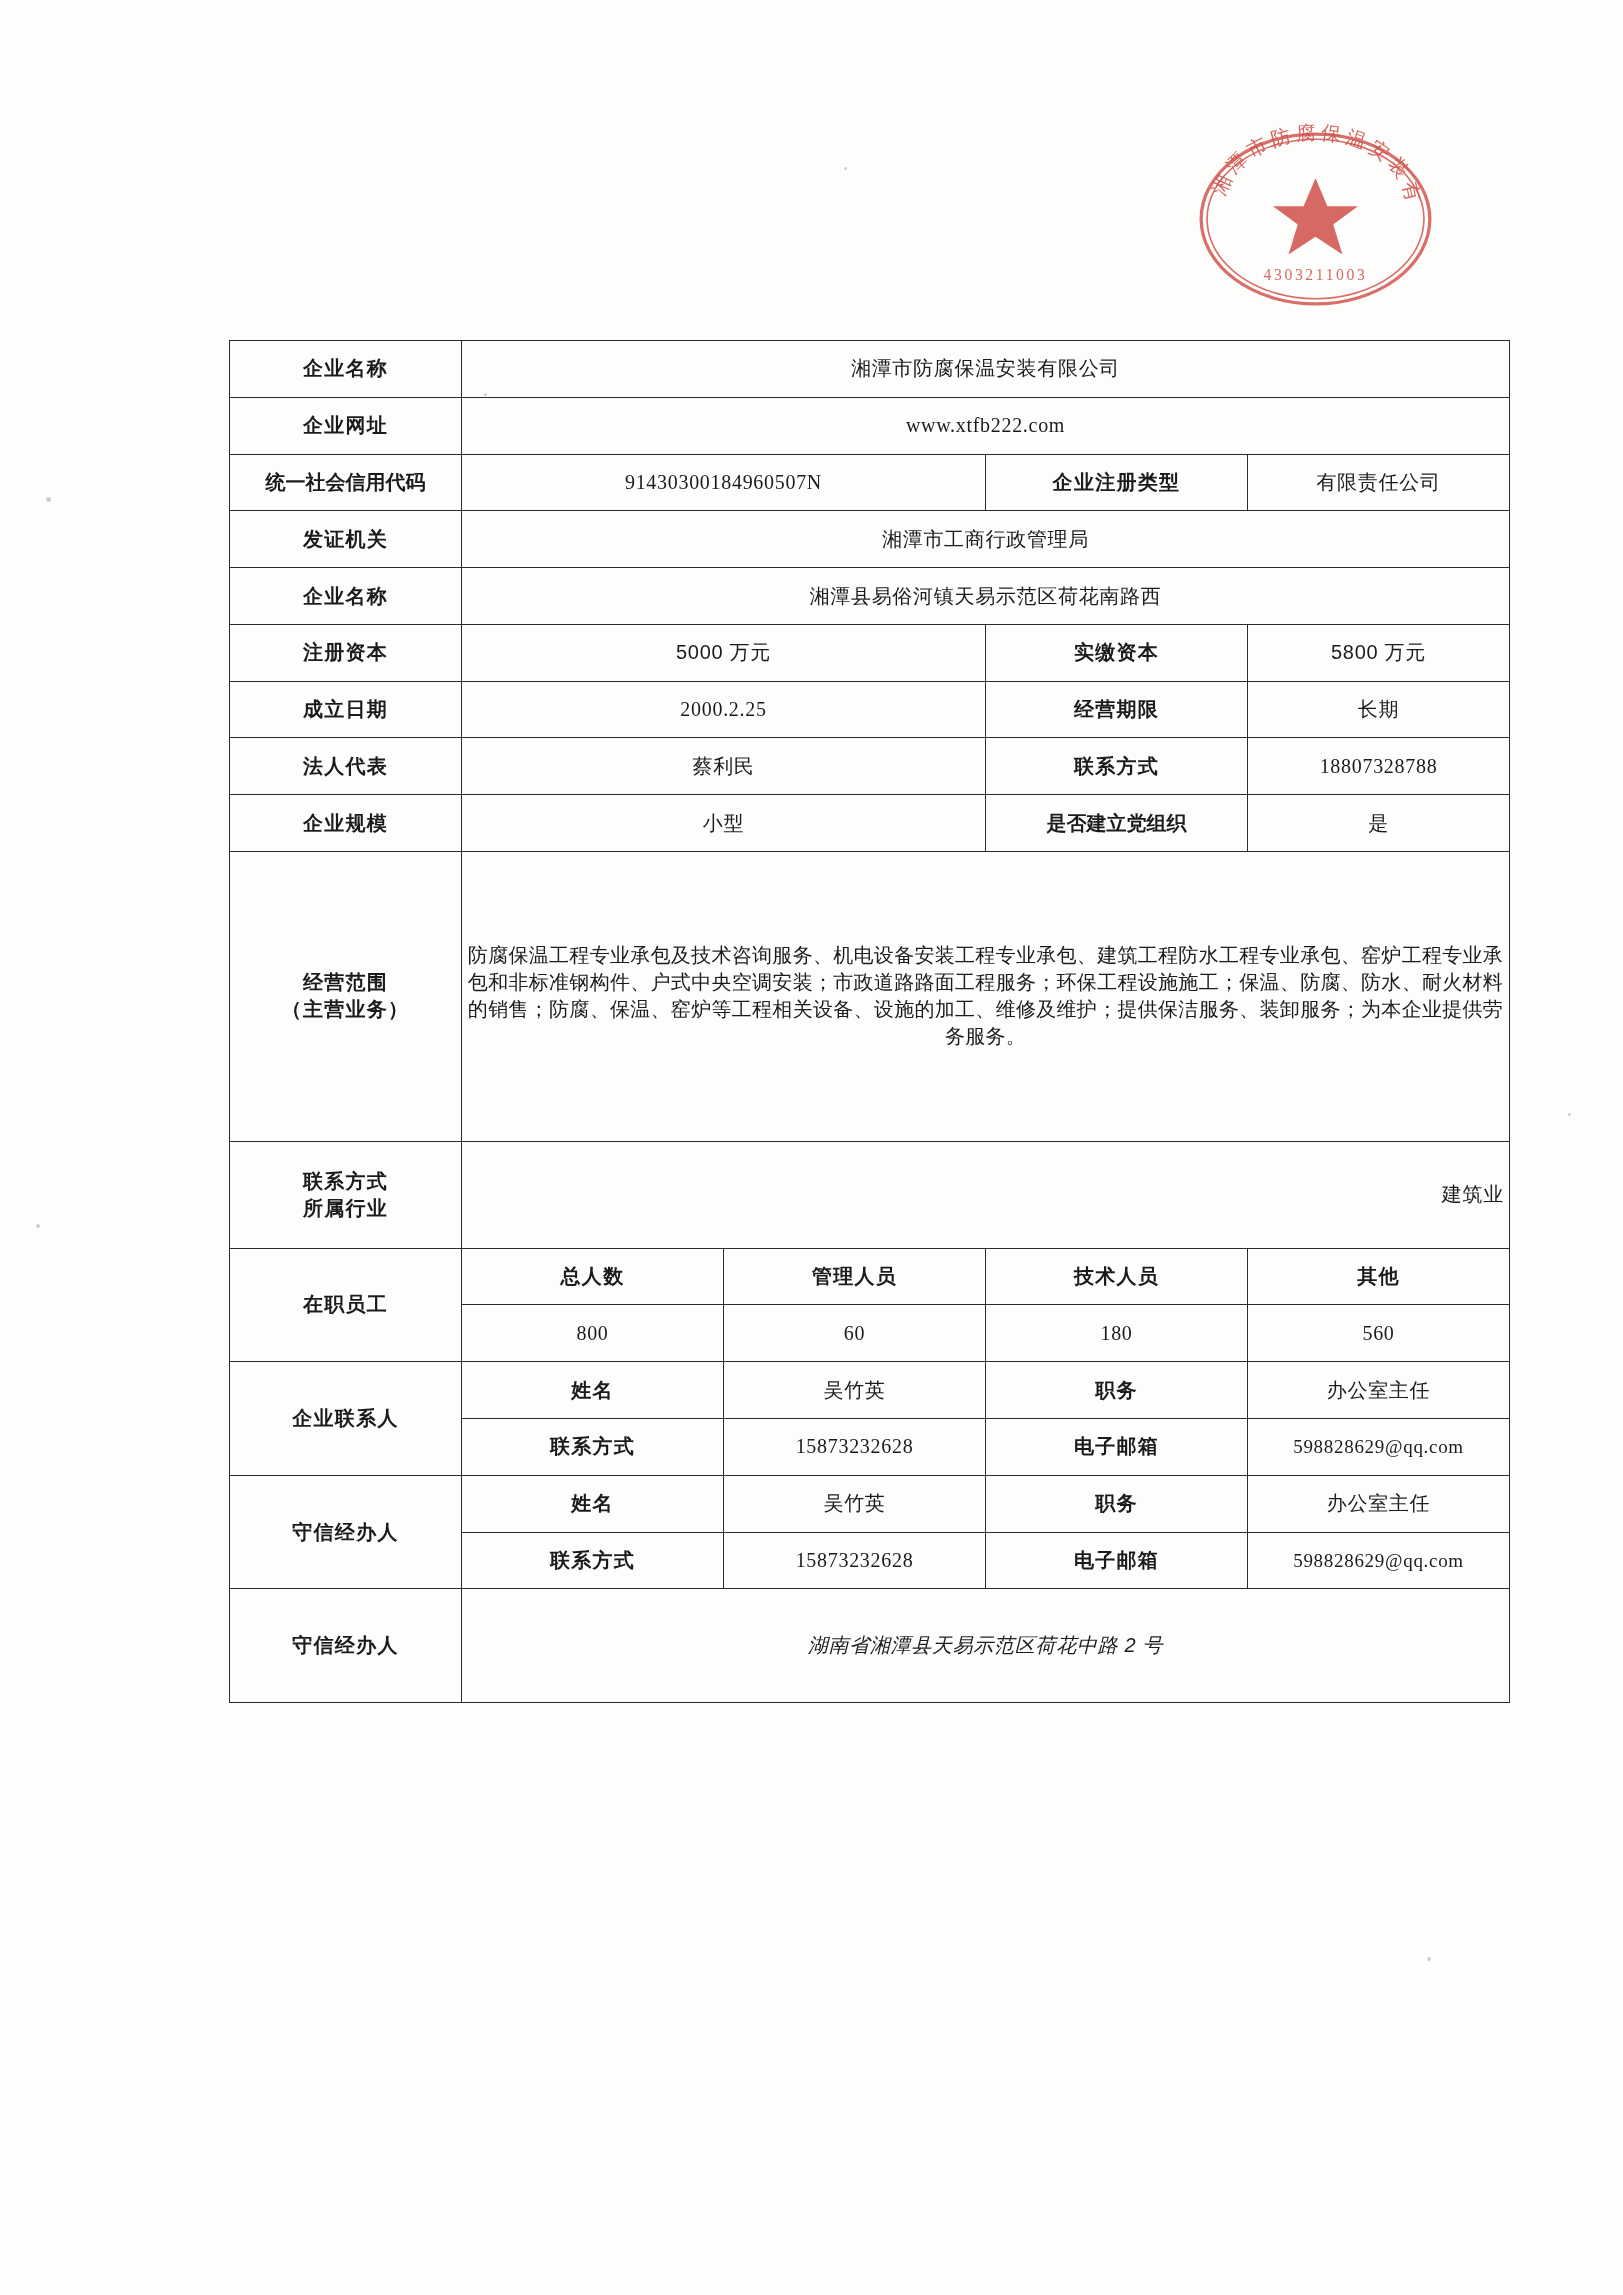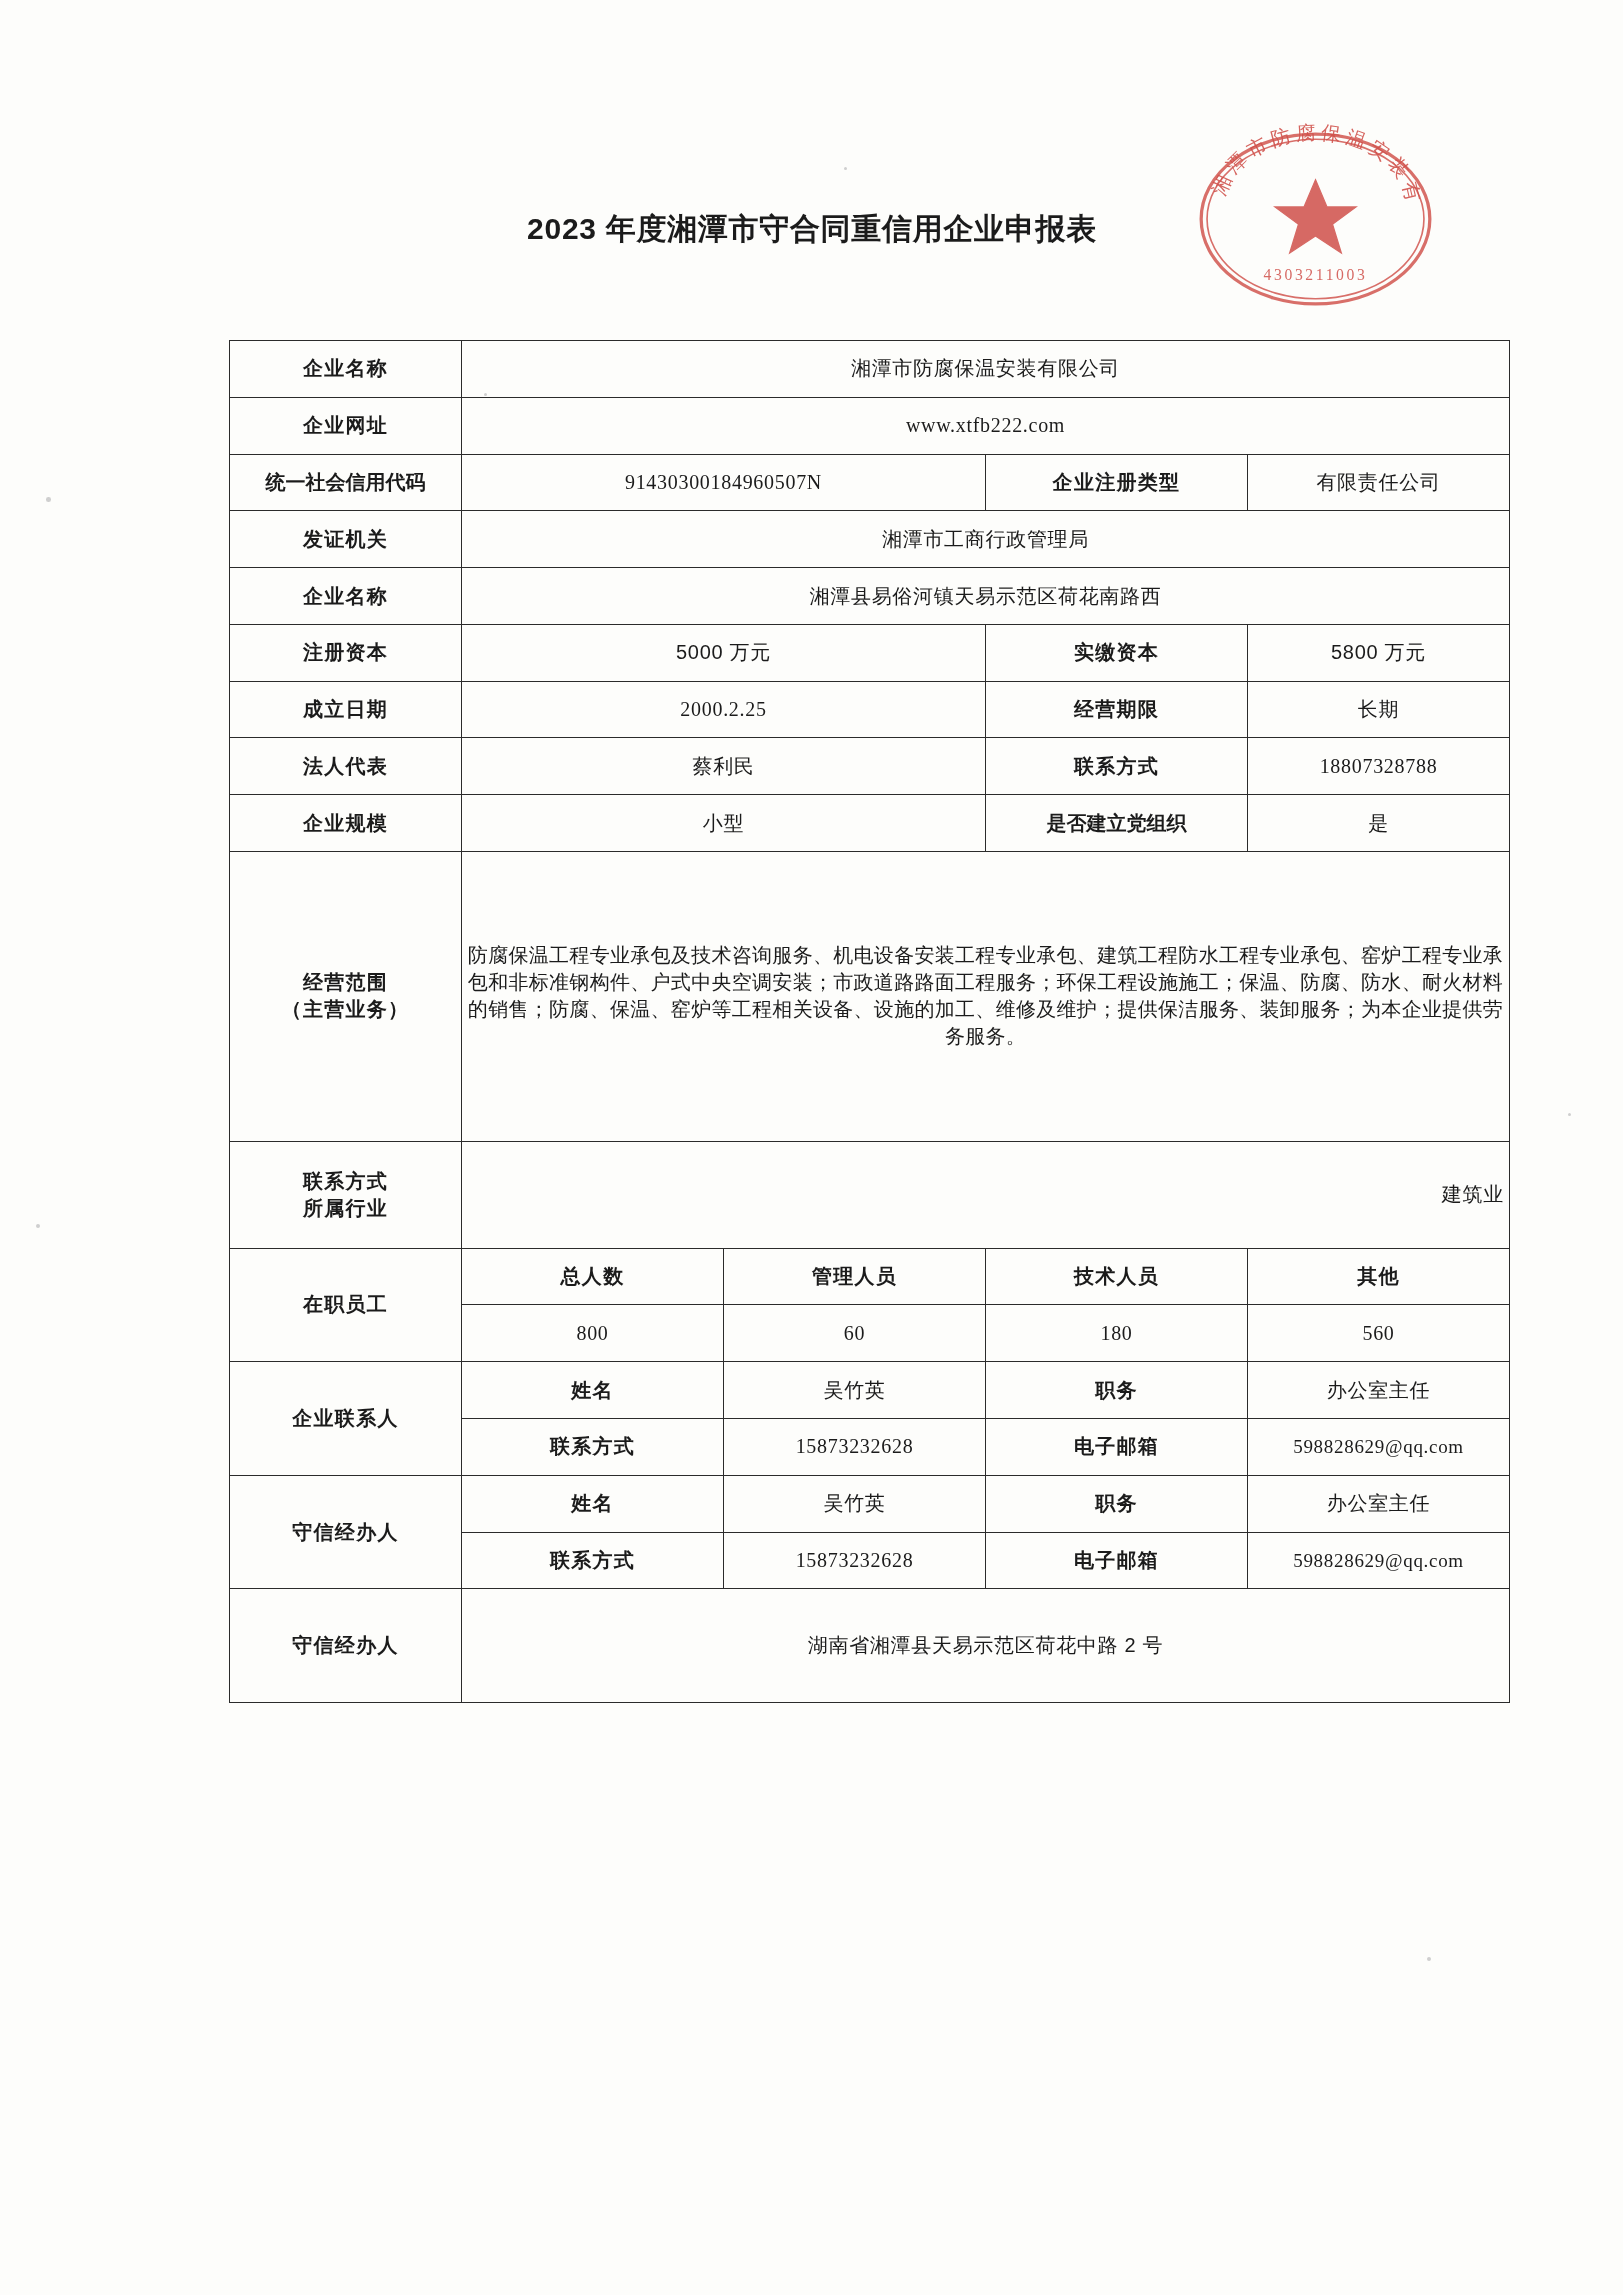--- a/index.html
+++ b/index.html
@@ -109,21 +109,20 @@
 
 <div class="page">
 
   <div class="speck" style="left:46px;  top:497px;  width:4.6px;  height:4.6px;"></div>
   <div class="speck" style="left:36px;  top:1224px; width:3.9px;  height:3.9px;"></div>
   <div class="speck" style="left:844px;top:167px;  width:3.3px;  height:3.3px;"></div>
   <div class="speck" style="left:1427px;top:1957px; width:3.9px;  height:3.9px;"></div>
   <div class="speck" style="left:484px; top:393px;  width:3.3px;  height:3.3px;"></div>
   <div class="speck" style="left:1568px;top:1113px; width:3.3px;  height:3.3px;"></div>
 
-  <div class="title">2023 年度湘潭市守合同重信用企业申报表</div>
 
   <div class="seal">
     <svg width="275" height="196" viewBox="0 0 420 300">
       <g transform="translate(210,150)" fill="none" stroke="#d0504a" stroke-width="5" opacity="0.82">
         <ellipse cx="0" cy="0" rx="175" ry="130"></ellipse>
         <ellipse cx="0" cy="0" rx="166" ry="122" stroke-width="2.5"></ellipse>
       </g>
       <g transform="translate(210,150)" opacity="0.85">
         <path d="M0,-60 L17.6,-18.5 L62,-18.5 L26,8 L39.5,52 L0,26 L-39.5,52 L-26,8 L-62,-18.5 L-17.6,-18.5 Z" fill="#d0504a" stroke="#d0504a" stroke-width="2"></path>
       </g>
@@ -259,19 +258,19 @@
 
       <tr>
         <td class="lbl h-std">联系方式</td>
         <td class="mono h-std">15873232628</td>
         <td class="lbl h-std">电子邮箱</td>
         <td class="mono h-std" style="font-size:19px;">598828629@qq.com</td>
       </tr>
 
       <tr>
         <td class="lbl" style="height:105px;">守信经办人</td>
-        <td class="val-sans" colspan="4" style="height:105px;">湖南省湘潭县天易示范区荷花中路 2 号</td>
+        <td class="val-sans" colspan="4" style="height:105px;font-style:italic;">湖南省湘潭县天易示范区荷花中路 2 号</td>
       </tr>
     </tbody>
   </table>
 
 </div>
 
 
 </body></html>

